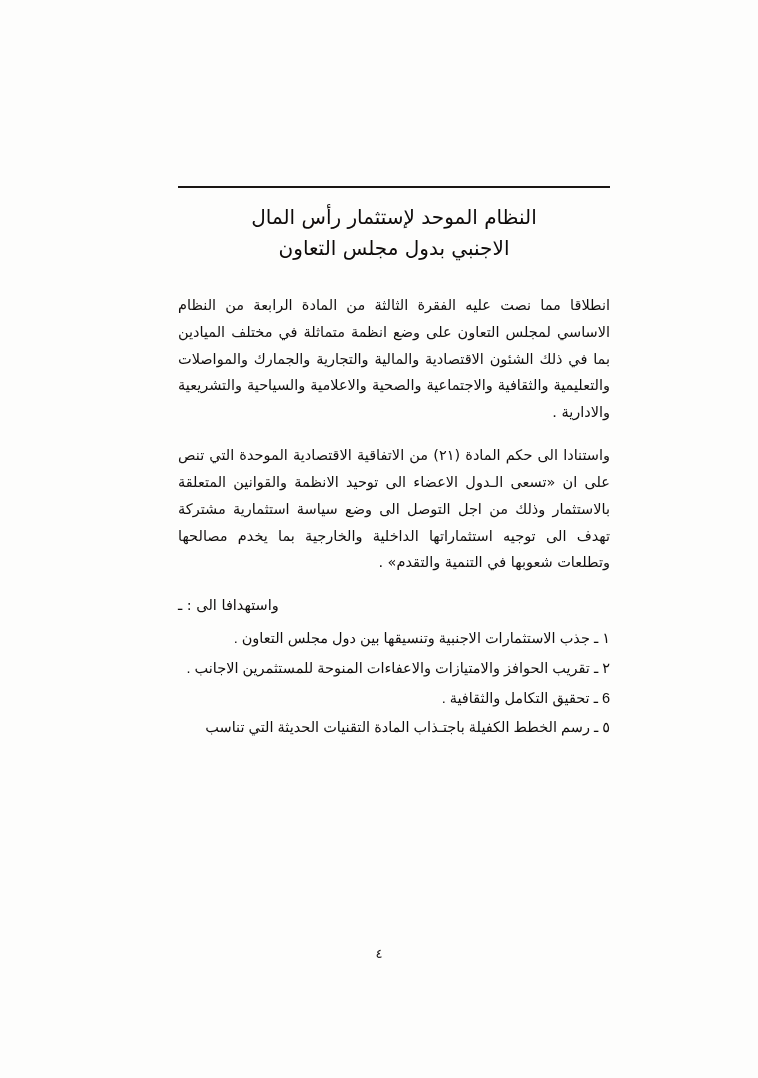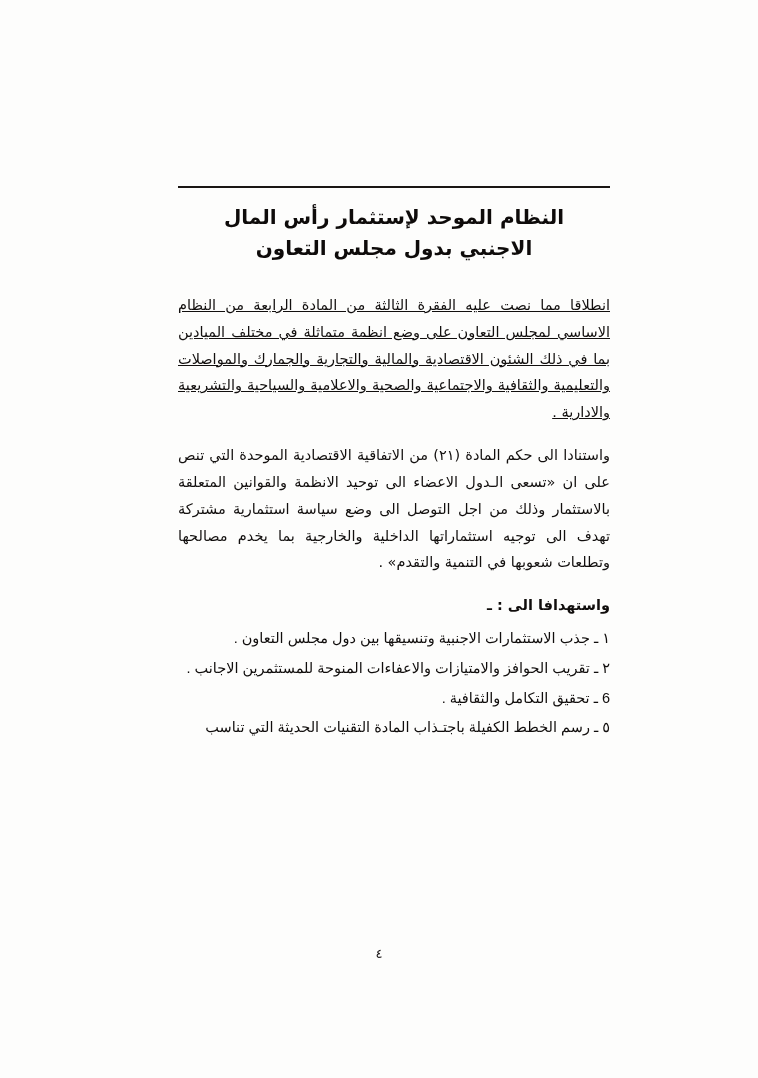--- a/index.html
+++ b/index.html
@@ -29,21 +29,21 @@
     text-align: right;
   }
   .title-rule {
     border-top: 2px solid #1a1614;
     width: 100%;
     margin: 0 0 14px 0;
     height: 0;
   }
   .doc-title {
     font-family: "DejaVu Sans", "Liberation Sans", sans-serif;
-    font-weight: bold;
+    font-weight: normal;
     font-size: 20px;
     line-height: 1.55;
     letter-spacing: 0px;
     text-align: center;
     color: #0e0b0a;
     margin: 0 0 6px 0;
     padding: 0 6px;
   }
   .doc-title .line2 {
     display: block;
@@ -52,29 +52,27 @@
     font-family: "DejaVu Sans", "Liberation Sans", sans-serif;
     font-size: 14.5px;
     line-height: 1.85;
     text-align: justify;
     text-align-last: right;
     margin: 0 0 16px 0;
     color: #120f0e;
   }
   p.para.first {
     margin-top: 28px;
-    text-decoration: underline;
   }
   .lead-line {
     font-family: "DejaVu Sans", "Liberation Sans", sans-serif;
     font-size: 14.5px;
     line-height: 1.85;
     margin: 10px 0 6px 0;
-    text-align: right;
-    font-weight: bold;
+    text-align: left;
   }
   ol.items {
     list-style: none;
     margin: 0;
     padding: 0;
   }
   ol.items li {
     font-family: Liberation Sans, sans-serif;
     font-size: 14.5px;
     line-height: 1.85;

